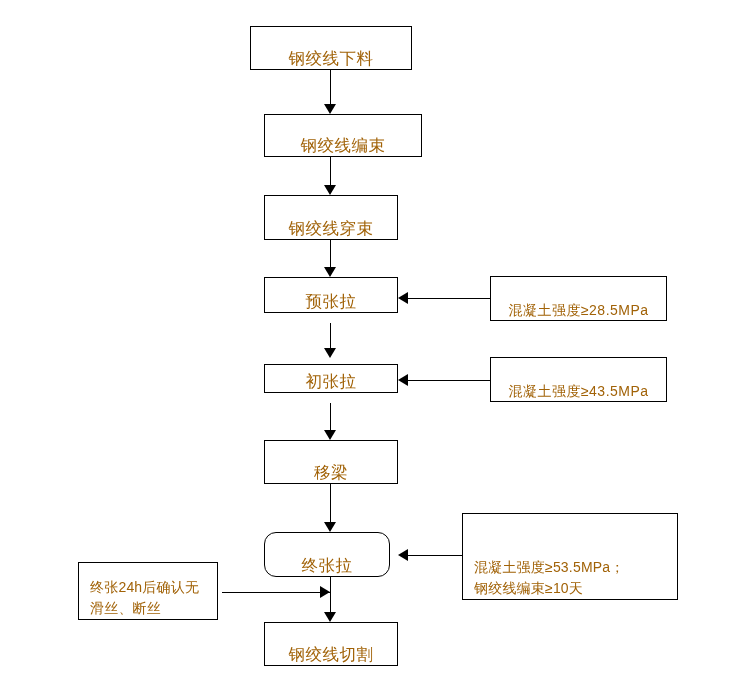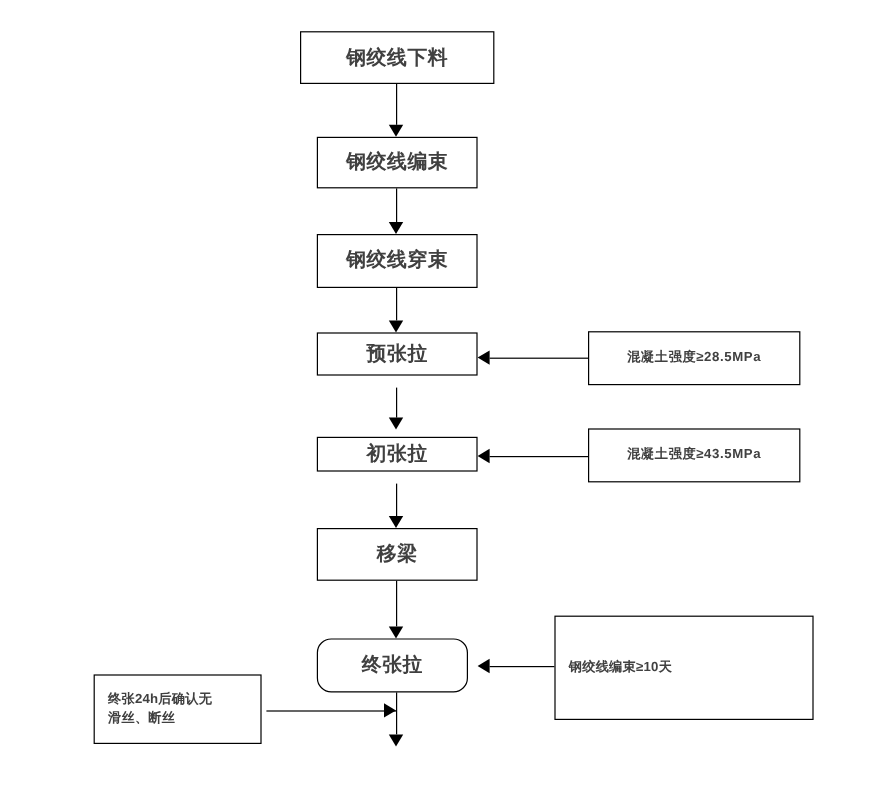--- a/index.html
+++ b/index.html
@@ -14,45 +14,44 @@
     background: #ffffff;
     overflow: hidden;
     font-family: "Liberation Sans", "DejaVu Sans", sans-serif;
   }
   .node {
     position: absolute;
     box-sizing: border-box;
     border: 1.6px solid #000000;
     background: #ffffff;
     display: flex;
-    align-items: center;
+    align-items: flex-end;
     justify-content: center;
     text-align: center;
-    color: #404040;
+    color: #a16207;
     font-size: 16.5px;
     line-height: 1.35;
     letter-spacing: 0.5px;
-    font-weight: bold;
   }
   .node.left-align {
     justify-content: flex-start;
     text-align: left;
     padding-left: 11px;
     line-height: 1.5;
     letter-spacing: 0.2px;
   }
   .node .lines {
     display: block;
     width: 100%;
   }
   .node .lines span {
     display: block;
   }
   .cond {
-    font-size: 11px;
+    font-size: 14px;
   }
   .vline {
     position: absolute;
     width: 0;
     border-left: 1.5px solid #000000;
   }
   .hline {
     position: absolute;
     height: 0;
     border-top: 1.5px solid #000000;
@@ -84,21 +83,21 @@
 </style>
 </head>
 <body>
 
 <div id="canvas">
 
   <div class="node" style="left:250px; top:26px; width:162px; height:44px;">
     <span>钢绞线下料</span>
   </div>
 
-  <div class="node" style="left:264px; top:114px; width:134px; height:43px;">
+  <div class="node" style="left:264px; top:114px; width:158px; height:43px;">
     <span>钢绞线编束</span>
   </div>
 
   <div class="node" style="left:264px; top:195px; width:134px; height:45px;">
     <span>钢绞线穿束</span>
   </div>
 
   <div class="node" style="left:264px; top:277px; width:134px; height:36px;">
     <span>预张拉</span>
   </div>
@@ -108,31 +107,35 @@
   </div>
 
   <div class="node" style="left:264px; top:440px; width:134px; height:44px;">
     <span>移梁</span>
   </div>
 
   <div class="node" style="left:264px; top:532px; width:126px; height:45px;border-radius:12px;">
     <span>终张拉</span>
   </div>
 
+  <div class="node" style="left:264px; top:622px; width:134px; height:44px;">
+    <span>钢绞线切割</span>
+  </div>
 
   <div class="node cond" style="left:490px; top:276px; width:177px; height:45px;">
     <span>混凝土强度≥28.5MPa</span>
   </div>
 
   <div class="node cond" style="left:490px; top:357px; width:177px; height:45px;">
     <span>混凝土强度≥43.5MPa</span>
   </div>
 
   <div class="node cond left-align" style="left:462px; top:513px; width:216px; height:87px;">
     <span class="lines">
+      <span>混凝土强度≥53.5MPa；</span>
       <span>钢绞线编束≥10天</span>
     </span>
   </div>
 
   <div class="node cond left-align" style="left:78px; top:562px; width:140px; height:58px;">
     <span class="lines">
       <span>终张24h后确认无</span>
       <span>滑丝、断丝</span>
     </span>
   </div>

